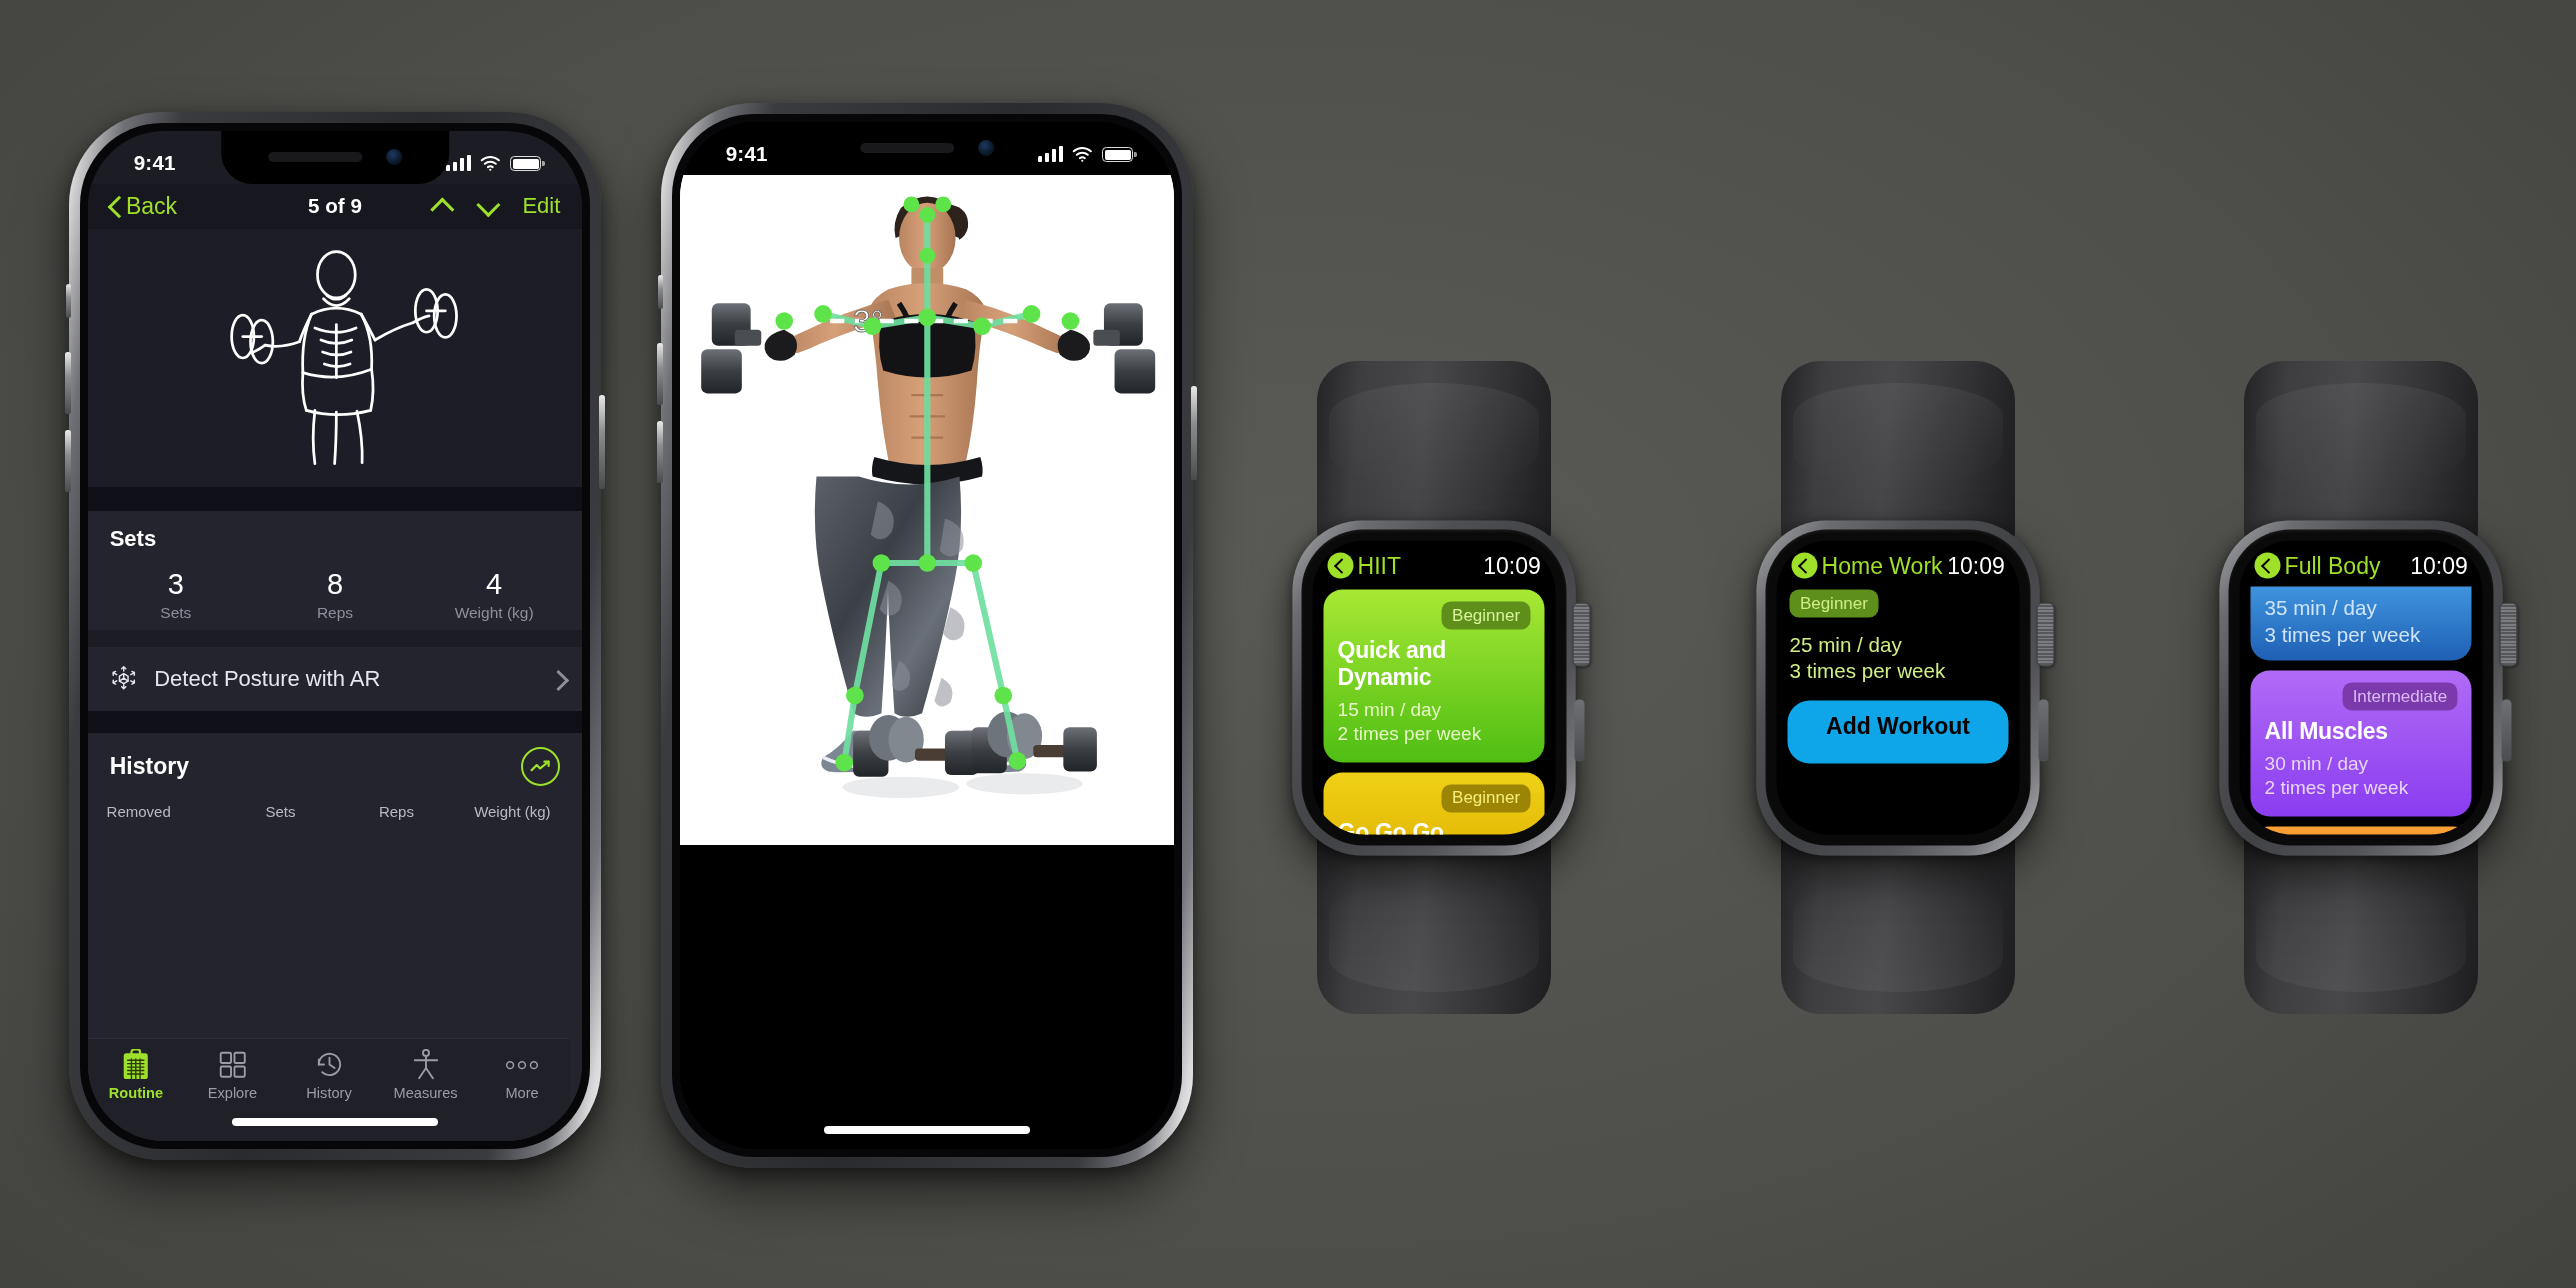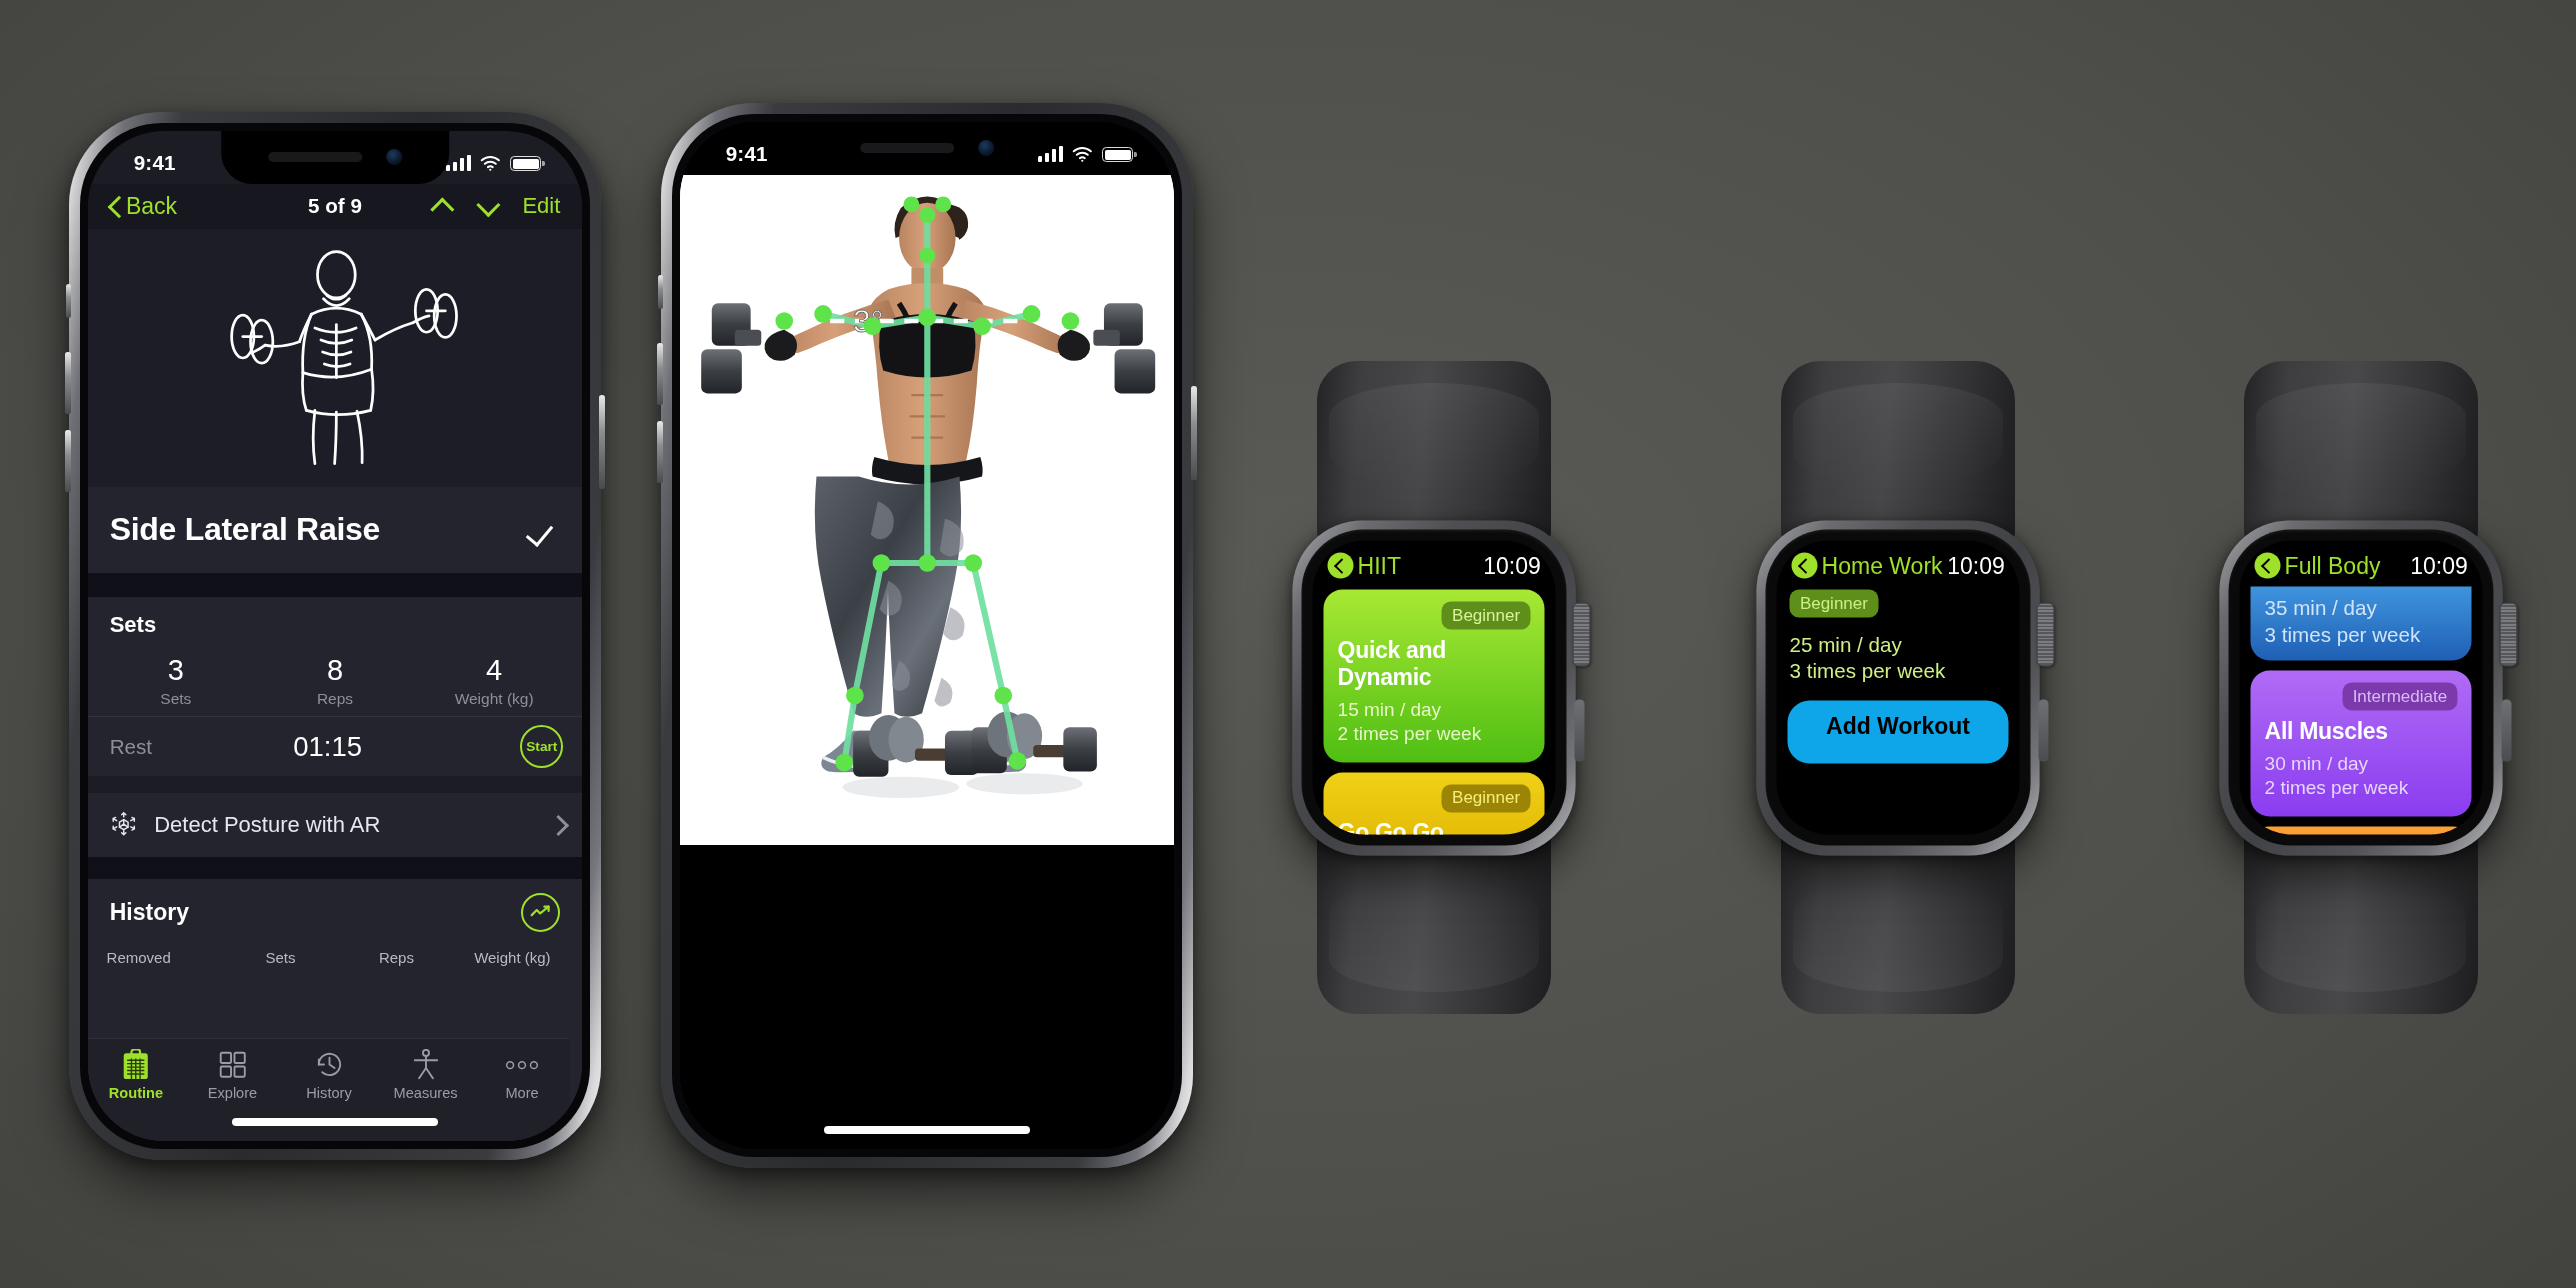--- a/index.html
+++ b/index.html
@@ -389,46 +389,37 @@
               <path d="M205 197 q7 32 6 60"></path>
               <ellipse cx="72" cy="110" rx="13" ry="25"></ellipse>
               <ellipse cx="94" cy="116" rx="13" ry="25"></ellipse>
               <path d="M72 110 h22"></path>
               <ellipse cx="286" cy="80" rx="13" ry="25"></ellipse>
               <ellipse cx="308" cy="86" rx="13" ry="25"></ellipse>
               <path d="M286 80 h22"></path>
             </svg>
           </div>
 
-          <div class="exercise-title-row">
-            <span class="exercise-title">Side Lateral Raise</span>
-            <span class="check"></span>
-          </div>
           <div class="gap-row"></div>
 
           <div class="sets-card">
             <div class="sets-head">Sets</div>
             <div class="sets-nums">
               <div class="sets-col">
                 <div class="num">3</div>
                 <div class="lbl">Sets</div>
               </div>
               <div class="sets-col">
                 <div class="num">8</div>
                 <div class="lbl">Reps</div>
               </div>
               <div class="sets-col">
                 <div class="num">4</div>
                 <div class="lbl">Weight (kg)</div>
               </div>
-            </div>
-            <div class="rest-row">
-              <span class="rest-lbl">Rest</span>
-              <span class="rest-time">01:15</span>
-              <span class="start-btn">Start</span>
             </div>
           </div>
 
           <div class="ar-row">
             <span>
               <svg width="27.5" height="27.5" viewBox="0 0 32 32" fill="none" stroke="#e6e7ec" stroke-width="1.7" stroke-linecap="round">
                 <path d="M16 3.2 L16 8 M13.6 5.6 L16 3.2 L18.4 5.6"></path>
                 <path d="M16 28.8 L16 24 M13.6 26.4 L16 28.8 L18.4 26.4"></path>
                 <path d="M3.6 10 L7.8 12.4 M3.6 10 L3.8 13.1 M3.6 10 L6.5 8.6"></path>
                 <path d="M28.4 10 L24.2 12.4 M28.4 10 L28.2 13.1 M28.4 10 L25.5 8.6"></path>

